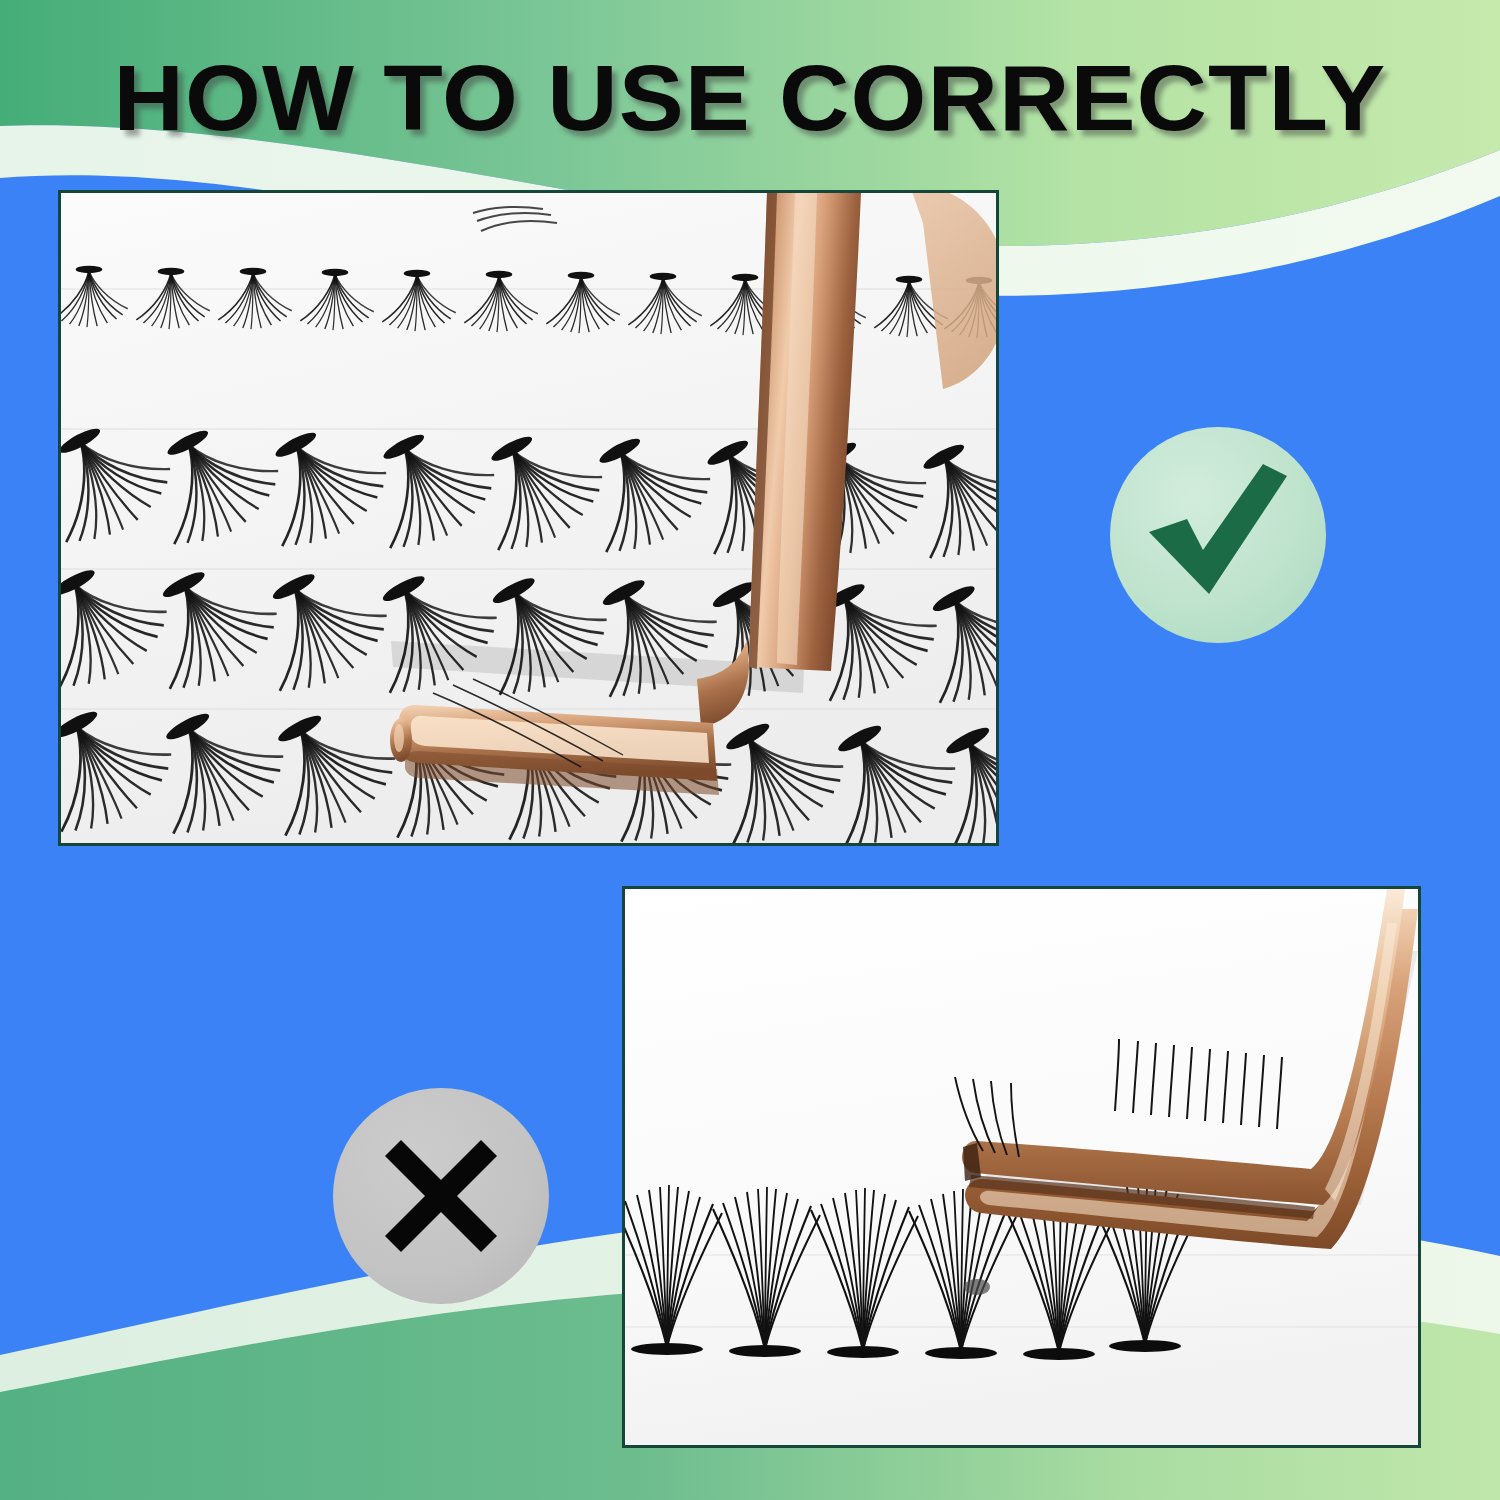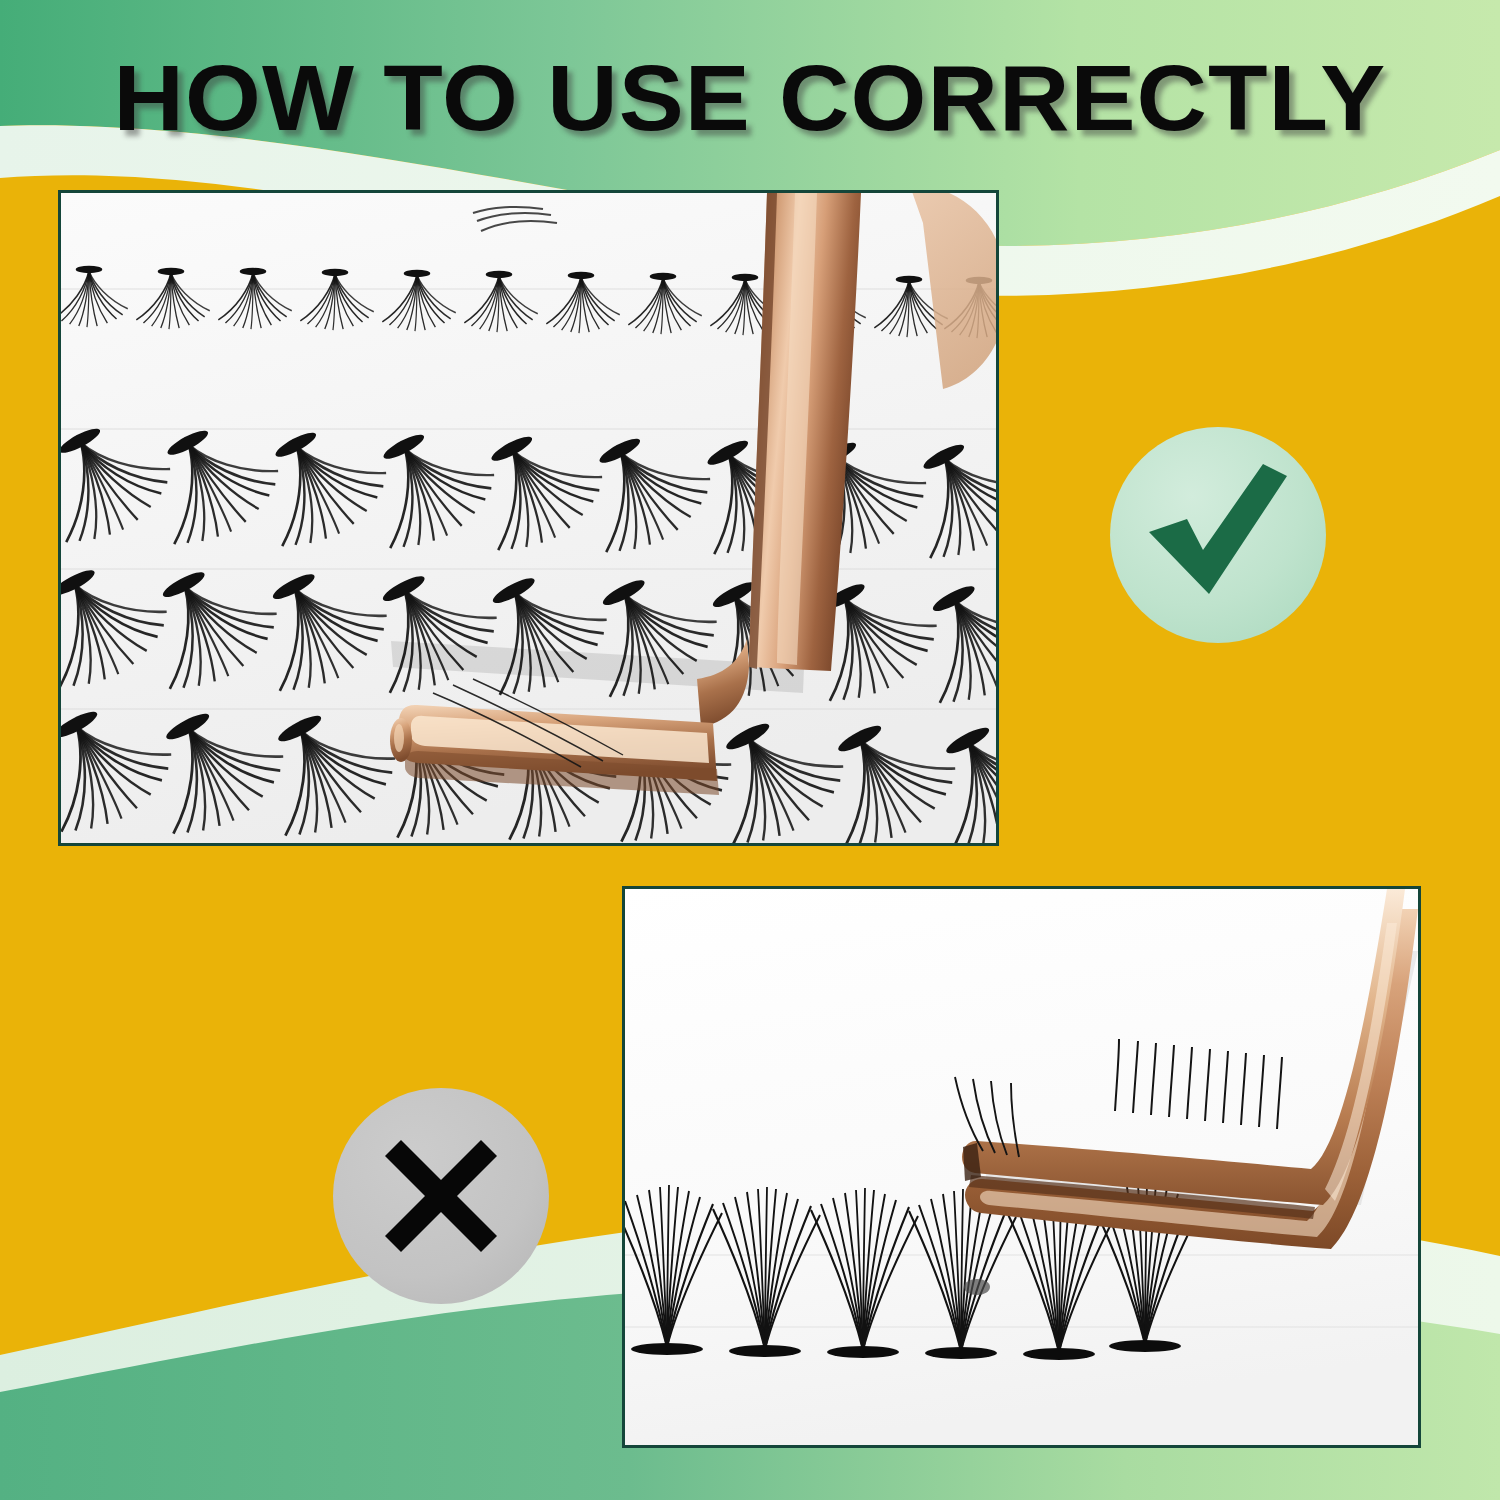--- a/index.html
+++ b/index.html
@@ -5,21 +5,21 @@
   html, body {
     margin: 0;
     padding: 0;
     background: #ffffff;
   }
   #page {
     position: relative;
     width: 1500px;
     height: 1500px;
     overflow: hidden;
-    background: #eab308;
+    background: #3b82f6;
     font-family: "Liberation Sans", sans-serif;
   }
 
   
   .bg-layer {
     position: absolute;
     left: 0; top: 0;
     width: 1500px;
     height: 1500px;
     pointer-events: none;

